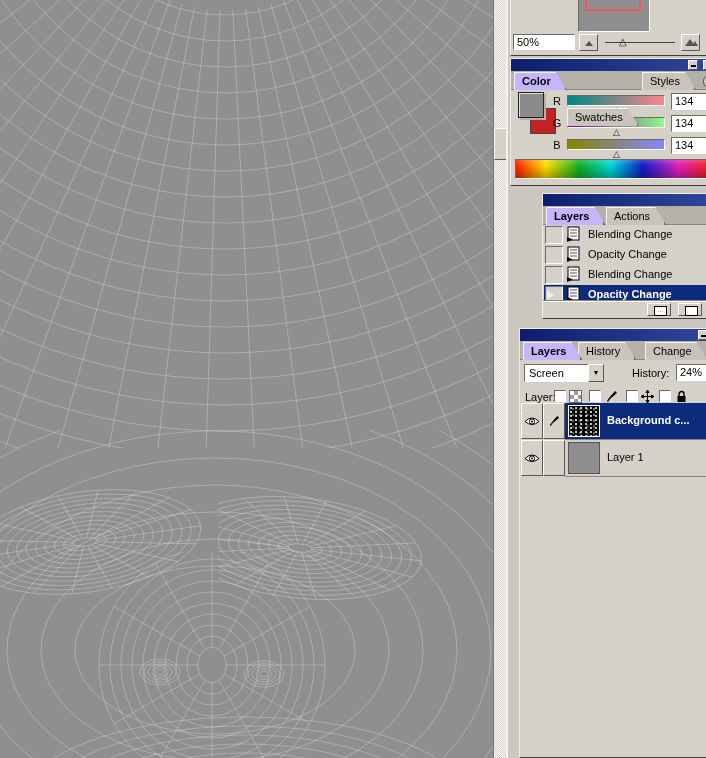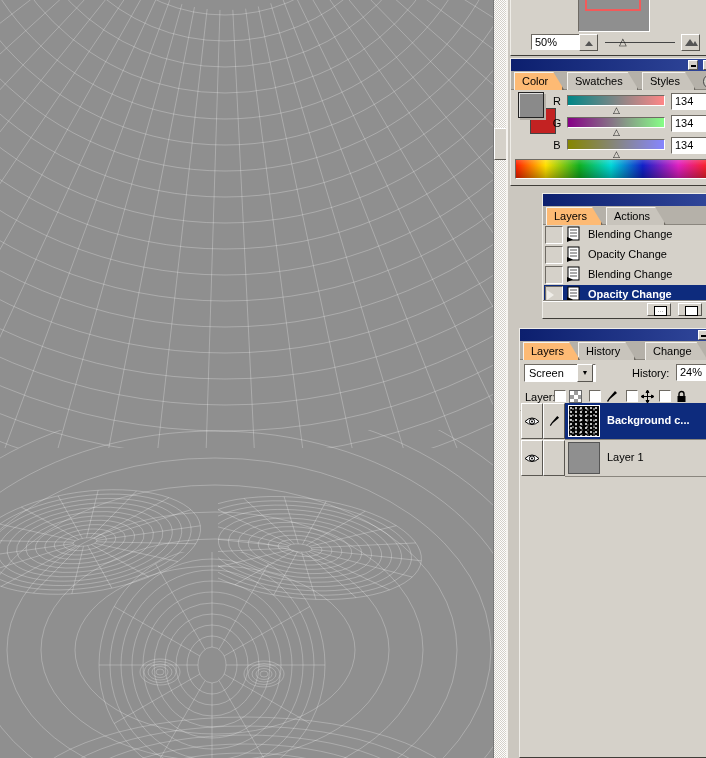--- a/index.html
+++ b/index.html
@@ -20,32 +20,32 @@
   .palette{position:absolute;background:#d5d1c9;border:1px solid;
     border-color:#efede8 #3f3d38 #3f3d38 #efede8;box-sizing:border-box;}
   .titlebar{position:relative;height:12px;background:linear-gradient(90deg,#0c1f6e,#31479b);}
   .tb-btn{position:absolute;top:1px;width:10px;height:10px;background:#d5d1c9;
     border:1px solid;border-color:#fff #5a5751 #5a5751 #fff;box-sizing:border-box;}
   .tb-btn .dash{position:absolute;left:2px;bottom:2px;width:5px;height:2px;background:#000;}
   .tabs{position:relative;height:18px;background:#b5b1a9;border-bottom:1px solid #8a867e;}
   .tab{position:absolute;top:1px;height:17px;line-height:17px;padding:0 16px 0 7px;
     background:#c8c4bc;clip-path:polygon(0 0,calc(100% - 11px) 0,100% 100%,0 100%);
     border-top:1px solid #f5f3ef;border-left:1px solid #f5f3ef;box-shadow:inset -2px 0 0 #6e6a63;}
-  .tab.active{background:#fdba74;font-weight:normal;z-index:2;}
+  .tab.active{background:#c4b5fd;font-weight:bold;z-index:2;}
   .menu-btn{position:absolute;top:3px;width:13px;height:13px;border:1px solid #444;
     border-radius:50%;background:#d5d1c9;text-align:center;line-height:12px;font-size:7px;color:#000;}
   .sunken{border:1px solid;border-color:#6e6a63 #fff #fff #6e6a63;background:#fff;box-sizing:border-box;}
   .raised{border:1px solid;border-color:#fff #5a5751 #5a5751 #fff;background:#d5d1c9;box-sizing:border-box;}
   
   #navigator{left:2px;top:-2px;width:206px;height:58px;}
   #nav-thumb{position:absolute;left:67px;top:-1px;width:70px;height:32px;background:#8f8f8f;
     border:1px solid;border-color:#6e6a63 #fff #fff #6e6a63;}
   #nav-viewbox{position:absolute;left:6px;top:-2px;width:52px;height:12px;
     border:2px solid #f25a5a;border-top:none;}
-  #nav-zoom-field{position:absolute;left:20px;top:35px;width:62px;height:16px;line-height:15px;padding-left:3px;}
+  #nav-zoom-field{position:absolute;left:2px;top:35px;width:62px;height:16px;line-height:15px;padding-left:3px;}
   .zoom-btn{position:absolute;top:35px;height:17px;width:19px;}
   .tri{position:absolute;width:0;height:0;border-style:solid;}
   #nav-slider-track{position:absolute;left:94px;top:43px;width:70px;height:1px;background:#444;}
   #nav-slider-thumb{position:absolute;left:108px;top:37px;font-size:10px;color:#222;line-height:12px;}
   
   #colorpal{left:2px;top:58px;width:206px;height:128px;}
   #fg-swatch{position:absolute;left:7px;top:33px;width:24px;height:24px;background:#8a8a8a;
     border:1px solid #222;box-shadow:inset 1px 1px 0 #ddd, 2px 2px 0 #b5b1a9;z-index:2;}
   #bg-swatch{position:absolute;left:19px;top:49px;width:24px;height:24px;background:#c32222;border:1px solid #444;}
   .chan-row{position:absolute;left:40px;width:162px;height:22px;}
@@ -68,21 +68,21 @@
   .hrow.selected{background:#0d2b7d;}
   .hrow.selected .hlabel{color:#fff;font-weight:bold;}
   .hrow .pointer{position:absolute;left:3px;top:5px;width:0;height:0;
     border:5px solid transparent;border-left:7px solid #efede8;border-right:none;}
   #hist-bottom{position:absolute;left:0;right:0;bottom:0;height:17px;background:#d5d1c9;
     border-top:1px solid #8a867e;box-shadow:inset 0 1px 0 #fff;}
   .hb-btn{position:absolute;top:2px;width:24px;height:13px;}
   .hb-glyph{position:absolute;left:6px;top:2px;width:11px;height:8px;background:#fff;border:1px solid #000;}
   
   #layerspal{left:11px;top:328px;width:197px;height:430px;}
-  #blend-combo{position:absolute;left:4px;top:4px;width:69px;height:18px;}
+  #blend-combo{position:absolute;left:4px;top:4px;width:80px;height:18px;}
   #blend-field{position:absolute;left:0;top:0;width:72px;height:18px;line-height:16px;padding-left:4px;}
   #blend-arrow{position:absolute;right:0;top:0;width:16px;height:18px;text-align:center;line-height:16px;font-size:7px;}
   #opacity-label{position:absolute;left:112px;top:7px;}
   #opacity-field{position:absolute;left:156px;top:4px;width:34px;height:17px;line-height:15px;padding-left:3px;}
   #lock-row{position:absolute;left:0;top:26px;width:100%;height:22px;border-bottom:1px solid #a9a59d;}
   #lock-label{position:absolute;left:5px;top:5px;}
   .lock-cb{position:absolute;top:4px;width:12px;height:12px;}
   .lock-ic{position:absolute;top:4px;width:13px;height:13px;}
   .checker{background:conic-gradient(#9a9a9a 25%,#fff 0 50%,#9a9a9a 0 75%,#fff 0);background-size:8px 8px;border:1px solid #666;box-sizing:border-box;}
   .lrow{position:absolute;left:1px;right:1px;height:37px;background:#d5d1c9;}
@@ -324,21 +324,21 @@
 
     <div class="palette" id="colorpal">
       <div class="titlebar">
         <span class="tb-btn" style="left:177px;">
             <span class="dash"></span>
           </span>
         <span class="tb-btn" style="left:192px;"></span>
       </div>
       <div class="tabs">
         <span class="tab active" style="left:3px;z-index:3;">Color</span>
-        <span class="tab" style="left:56px;z-index:2;">Swatches</span>
+        <span class="tab" style="left:56px;z-index:2;margin-top:36px;">Swatches</span>
         <span class="tab" style="left:131px;z-index:1;">Styles</span>
         <span class="menu-btn" style="left:192px;">▶</span>
       </div>
       <div id="fg-swatch"></div>
       <div id="bg-swatch"></div>
 
       <div class="chan-row" style="top:34px;">
         <span class="chan-label">R</span>
         <span class="chan-bar" style="background:linear-gradient(90deg,rgb(0,134,134),rgb(255,134,134));"></span>
         <span class="chan-thumb" style="left:62px;">△</span>

